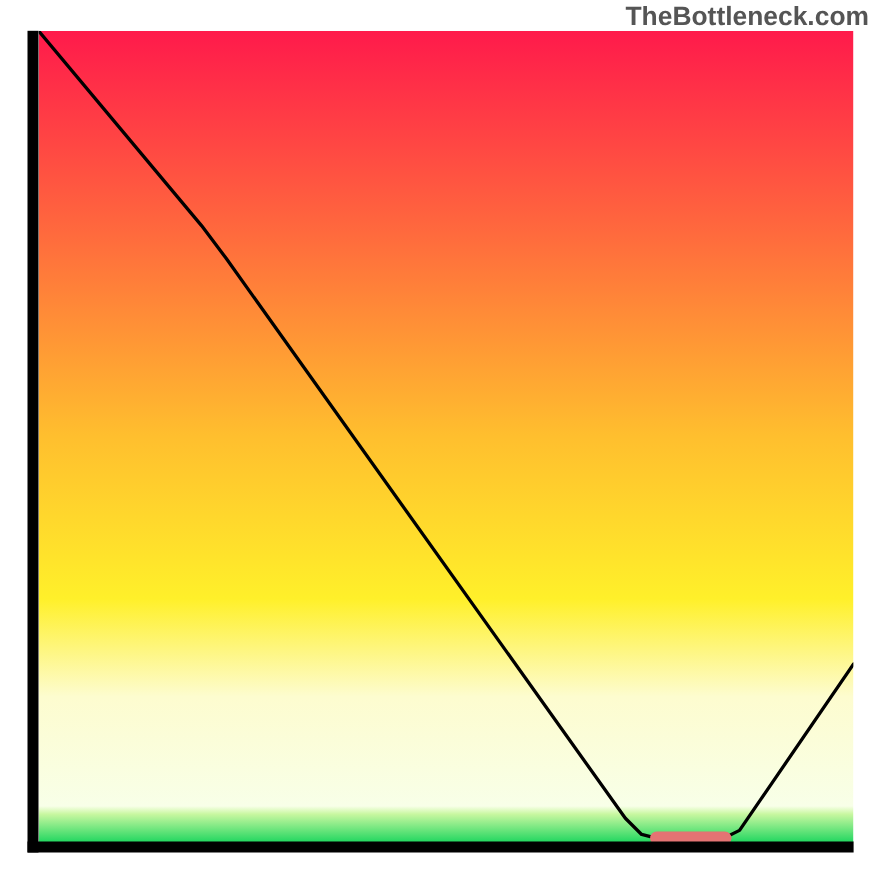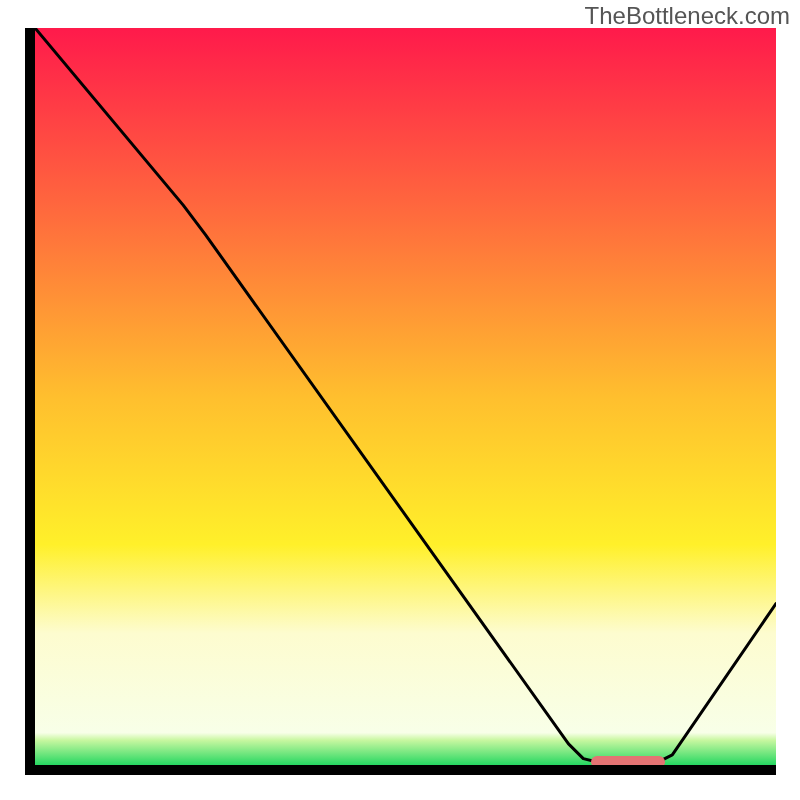--- a/index.html
+++ b/index.html
@@ -15,21 +15,21 @@
     position: relative;
     width: 800px;
     height: 800px;
   }
   .attribution {
     position: absolute;
     top: 2px;
     right: 10px;
     font-size: 24px;
     color: #555555;
-    font-weight: normal;
+    font-weight: bold;
     letter-spacing: 0px;
     z-index: 20;
   }
   .axis-left {
     position: absolute;
     left: 25px;
     top: 28px;
     width: 10px;
     height: 747px;
     background: #000;

